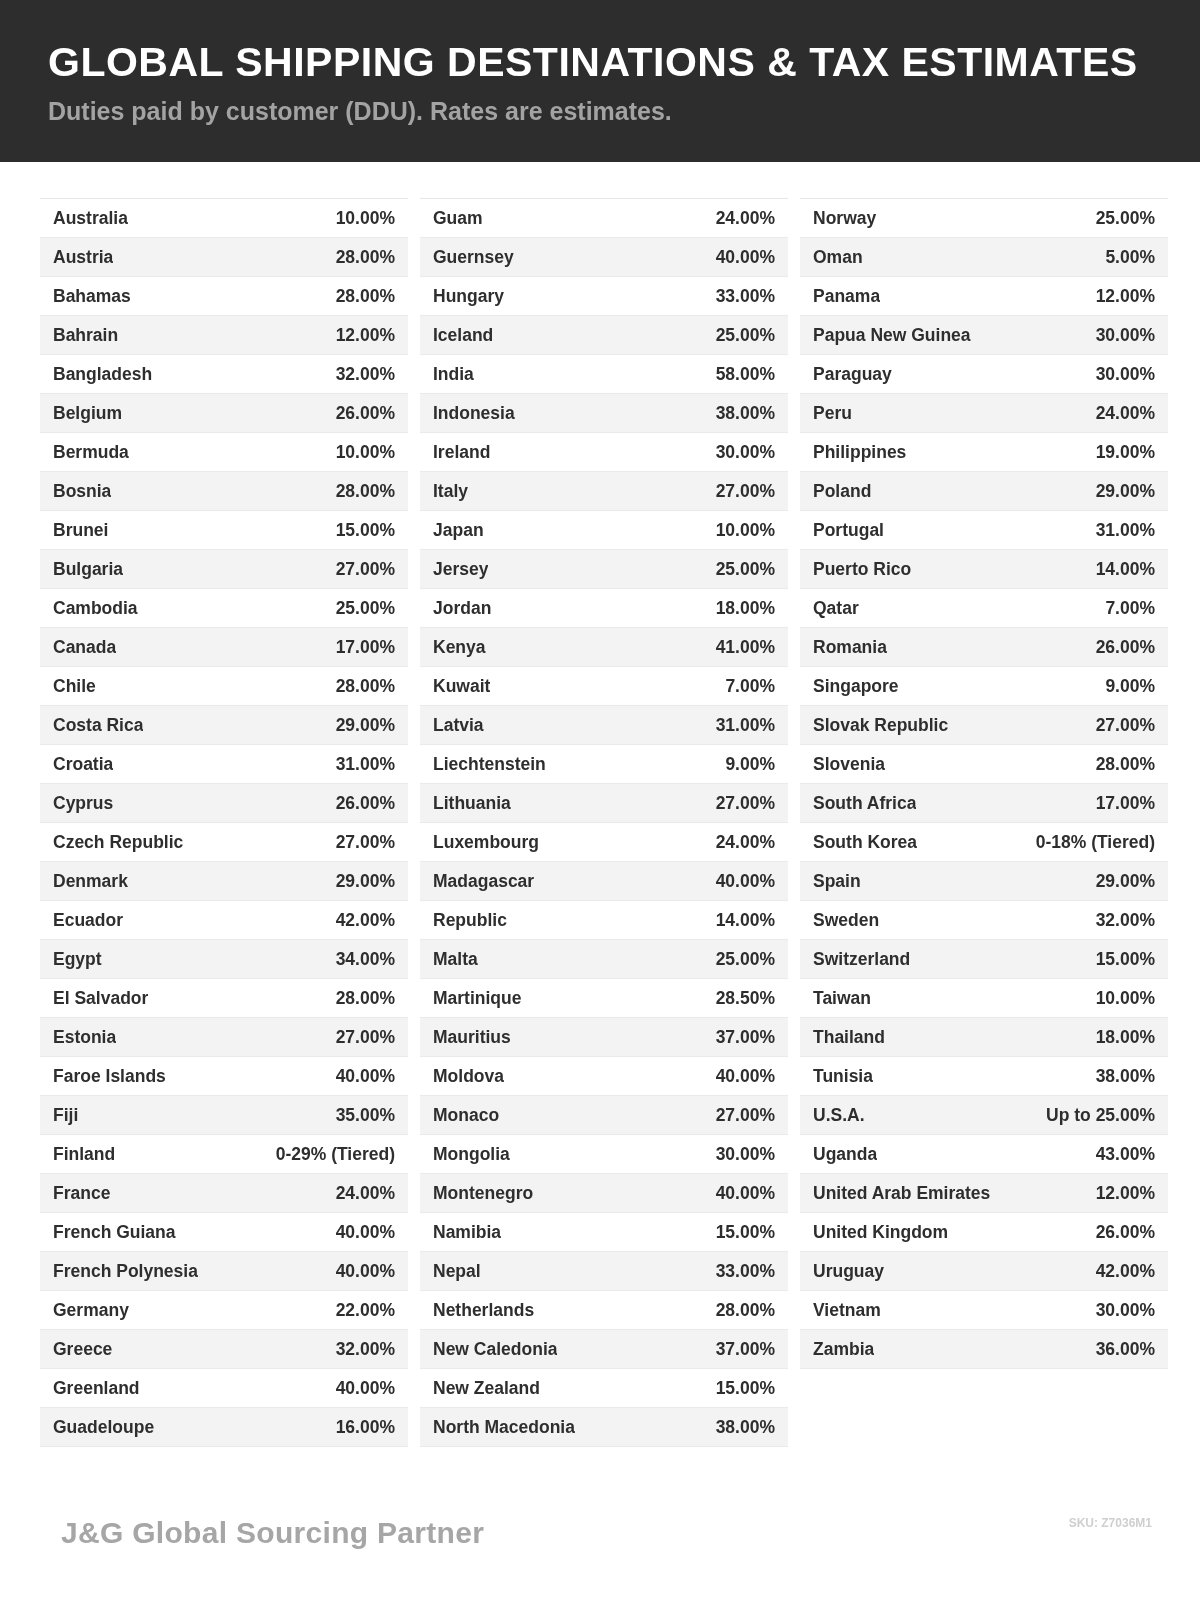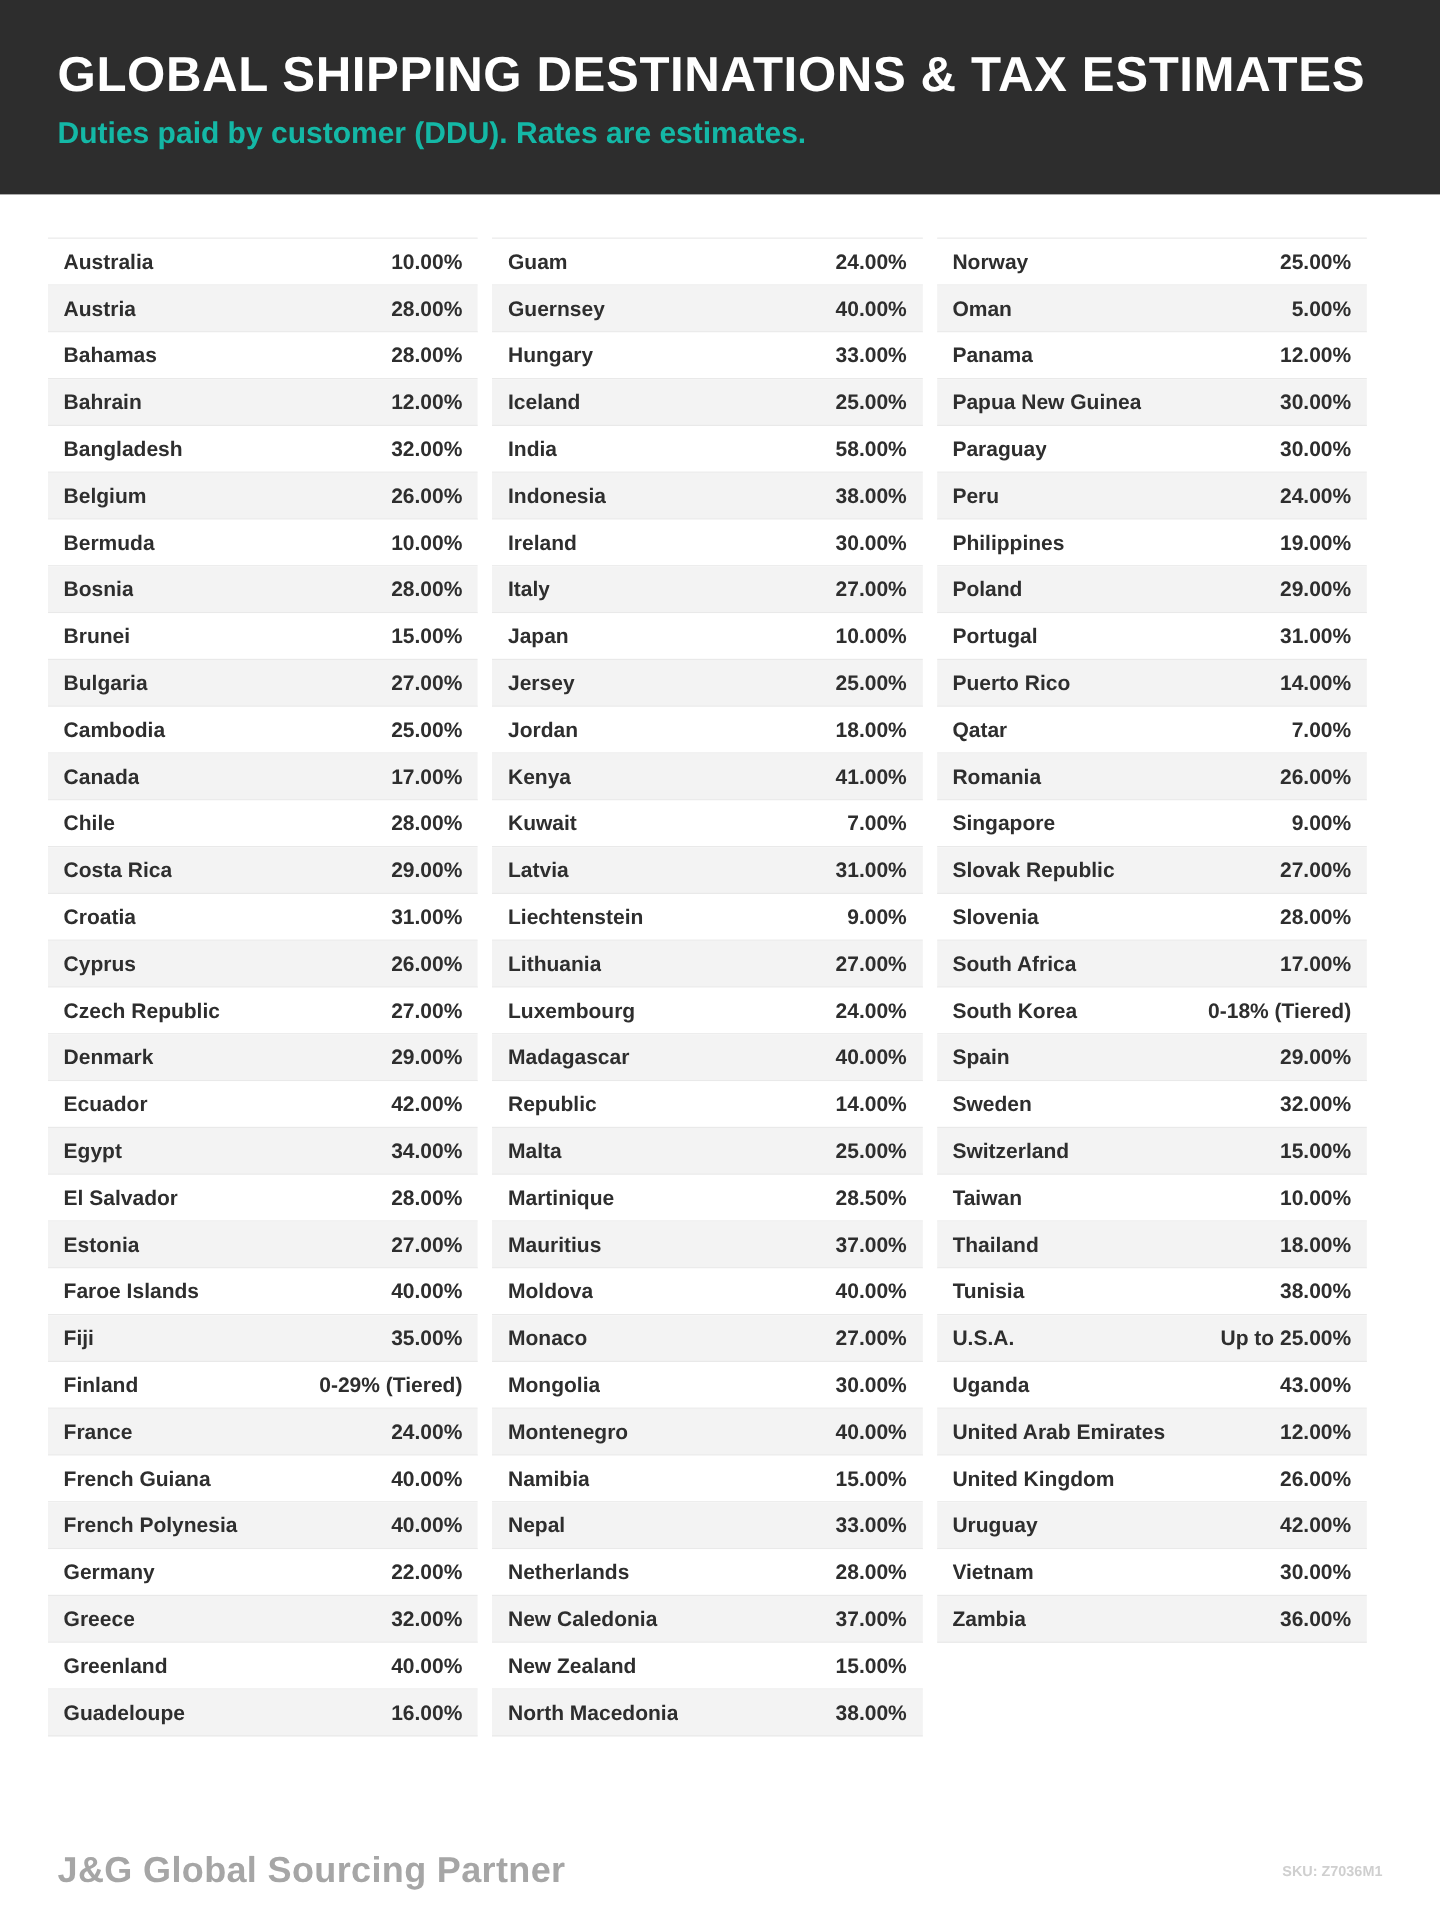--- a/index.html
+++ b/index.html
@@ -20,27 +20,27 @@
   .header .title {
     font-size: 41px;
     font-weight: 800;
     letter-spacing: 0.5px;
     line-height: 1.1;
   }
   .header .subtitle {
     margin-top: 12px;
     font-size: 25px;
     font-weight: 700;
-    color: #14b8a6;
+    color: #a3a3a3;
   }
   .grid {
     display: grid;
     grid-template-columns: repeat(3, 1fr);
     column-gap: 12px;
-    padding: 36px 61px 0 40px;
+    padding: 36px 32px 0 40px;
     align-items: start;
   }
   .column {
     border-top: 1px solid #e6e6e6;
   }
   .row {
     display: flex;
     justify-content: space-between;
     align-items: center;
     height: 39px;
@@ -49,24 +49,24 @@
     font-size: 17.5px;
     font-weight: 700;
     color: #2e2e2e;
   }
   .row:nth-child(odd)  { background: #ffffff; }
   .row:nth-child(even) { background: #f3f3f3; }
   .row .country { white-space: nowrap; overflow: hidden; }
   .row .rate    { white-space: nowrap; margin-left: 10px; }
   .footer {
     margin-top: auto;
-    padding: 40px 48px 24px 48px;
+    padding: 40px 48px 50px 48px;
     display: flex;
     justify-content: space-between;
-    align-items: center;
+    margin-left: 13px;
   }
   .footer .brand {
     font-size: 30px;
     font-weight: 800;
     color: #a6a6a6;
     letter-spacing: 0.3px;
   }
   .footer .sku {
     font-size: 12px;
     font-weight: 700;

